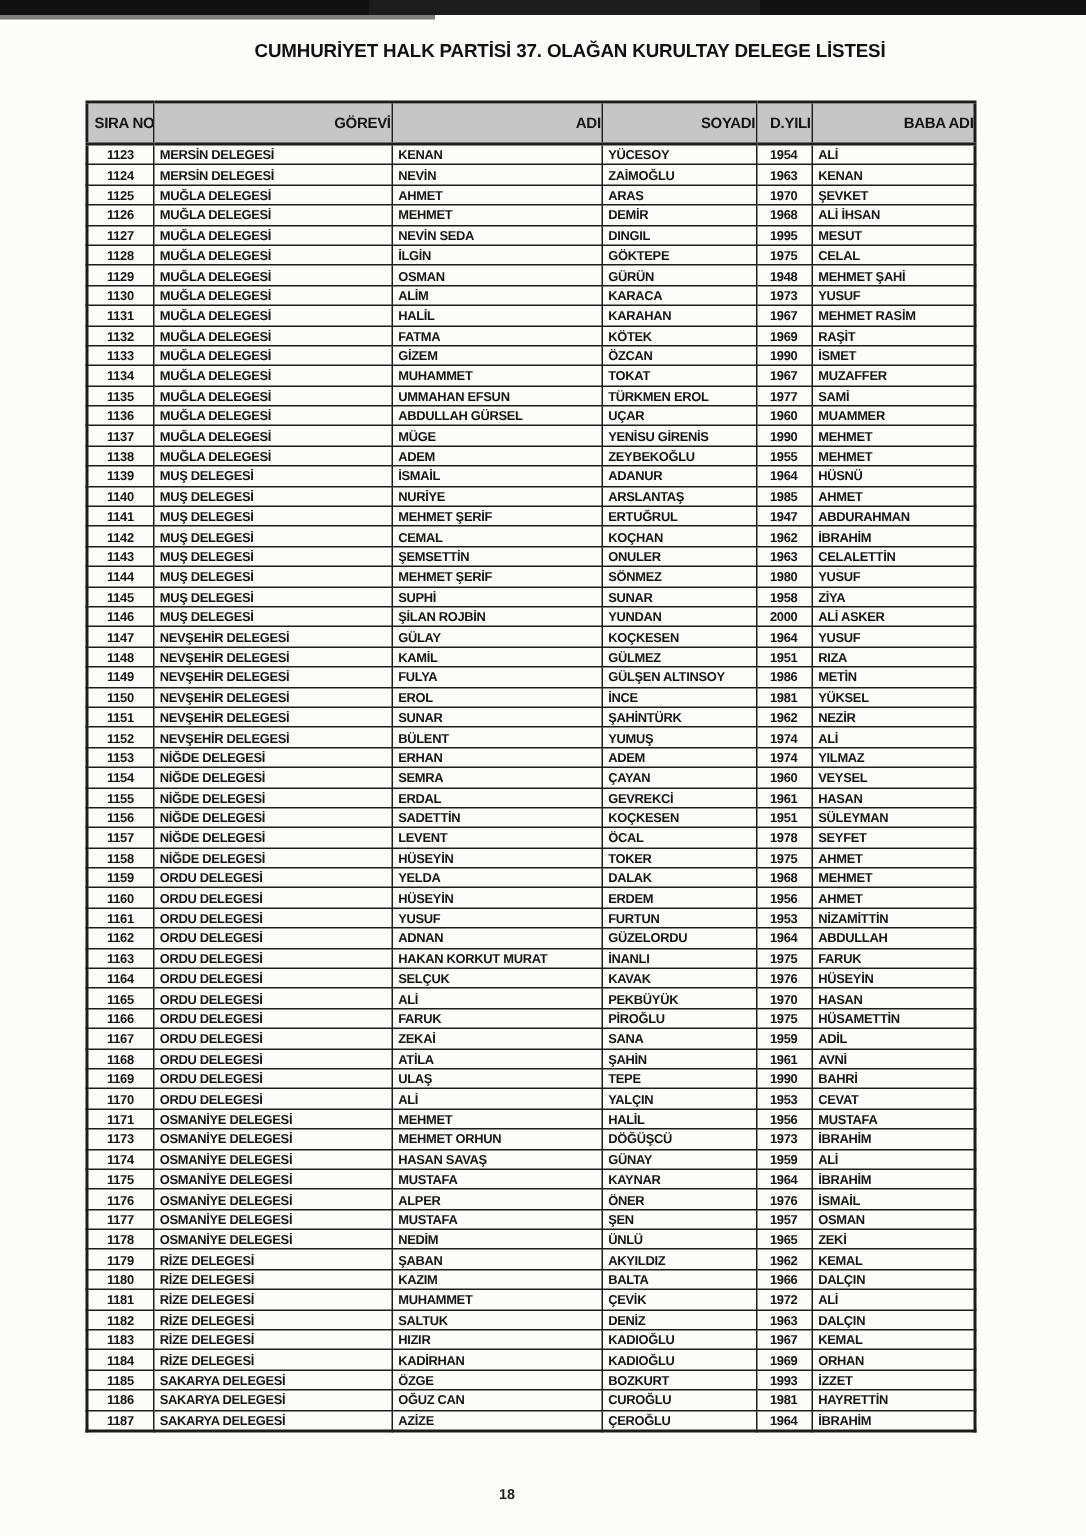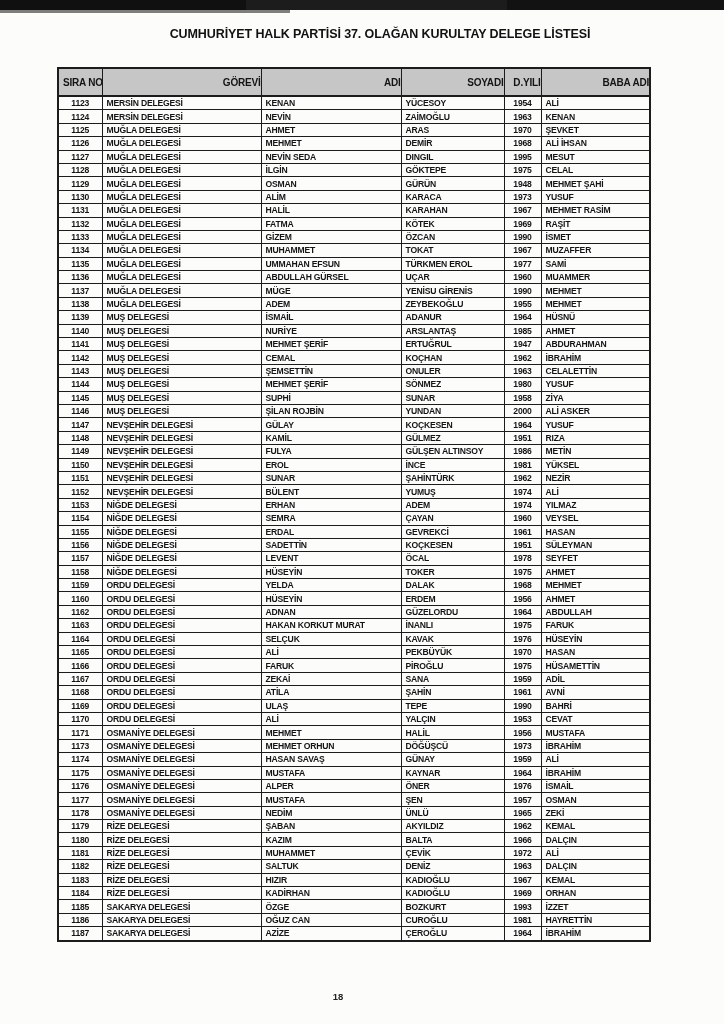--- a/index.html
+++ b/index.html
@@ -377,20 +377,28 @@
   </tr>
       <tr>
     <td class="c-center">1160</td>
     <td>ORDU DELEGESİ</td>
     <td>HÜSEYİN</td>
     <td>ERDEM</td>
     <td class="c-center">1956</td>
     <td>AHMET</td>
   </tr>
       <tr>
+    <td class="c-center">1161</td>
+    <td>ORDU DELEGESİ</td>
+    <td>YUSUF</td>
+    <td>FURTUN</td>
+    <td class="c-center">1953</td>
+    <td>NİZAMİTTİN</td>
+  </tr>
+      <tr>
     <td class="c-center">1162</td>
     <td>ORDU DELEGESİ</td>
     <td>ADNAN</td>
     <td>GÜZELORDU</td>
     <td class="c-center">1964</td>
     <td>ABDULLAH</td>
   </tr>
       <tr>
     <td class="c-center">1163</td>
     <td>ORDU DELEGESİ</td>

